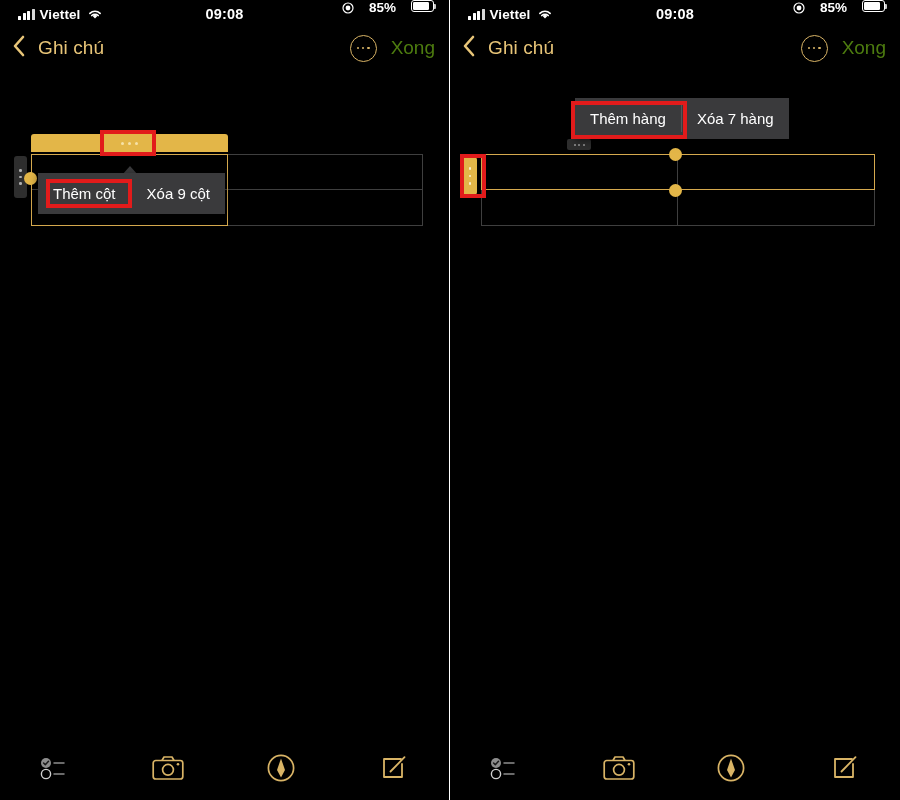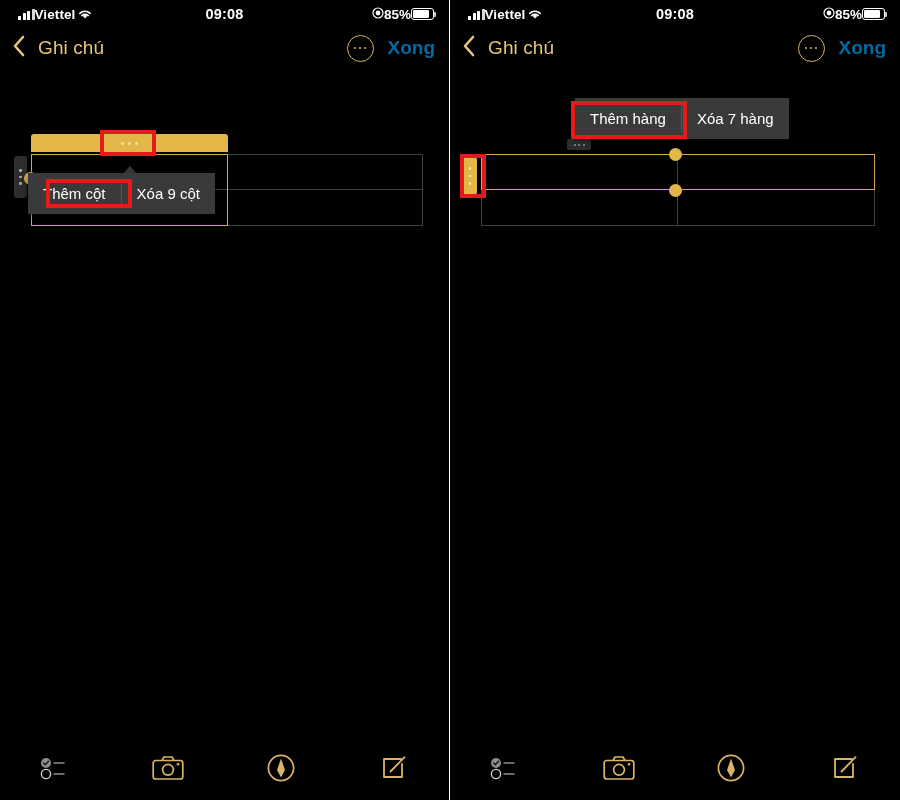--- a/index.html
+++ b/index.html
@@ -32,42 +32,42 @@
   
   .statusbar {
     position: relative;
     height: 28px;
     width: 100%;
     color: #ffffff;
   }
   .sb-left {
     position: absolute;
     left: 18px; top: 0; height: 28px;
-    display: flex; align-items: center; 
+    display: flex; align-items: center; gap: 5px;
   }
   .sb-bars { display: flex; align-items: flex-end; gap: 1.5px; height: 11px; }
   .sb-bars i {
     display: block; width: 3px; background: #ffffff; border-radius: .5px;
   }
   .sb-bars i:nth-child(1) { height: 4px; }
   .sb-bars i:nth-child(2) { height: 6.5px; }
   .sb-bars i:nth-child(3) { height: 9px; }
   .sb-bars i:nth-child(4) { height: 11px; background:#d8d8d8; }
   .sb-carrier {
     font-size: 13.5px; font-weight: 600; letter-spacing: .1px; color:#ffffff;
   }
   .sb-wifi { margin-left: 2px; display:flex; align-items:center; }
   .sb-time {
     position: absolute; left: 0; right: 0; top: 0; height: 28px;
     display: flex; align-items: center; justify-content: center;
     font-size: 14.5px; font-weight: 700; letter-spacing: .2px;
   }
   .sb-right {
     position: absolute; right: 15px; top: 0; height: 28px;
-    display: flex; align-items: center; gap: 0;
+    display: flex; gap: 15px;
   }
   .sb-batt-pct { font-size: 13.5px; font-weight: 600; }
   .sb-batt {
     position: relative; width: 23px; height: 11.5px;
     border: 1.3px solid #ffffff; border-radius: 3px;
     box-sizing: border-box; padding: 1px;
   }
   .sb-batt > span {
     display:block; height: 100%; width: 85%;
     background: #ffffff; border-radius: 1.2px;
@@ -98,21 +98,21 @@
   }
   .nav-more {
     width: 25px; height: 25px; border-radius: 50%;
     border: 1.5px solid #d9b466;
     display:flex; align-items:center; justify-content:center; gap: 2.5px;
   }
   .nav-more i {
     width: 2.6px; height: 2.6px; border-radius:50%; background:#d9b466; display:block;
   }
   .nav-done {
-    font-size: 19px; font-weight: 700; color:#0369a1;
+    font-size: 19px; font-weight: 400; color:#4d7c0f;
   }
 
   
   .note-body { position: relative; height: 672px; }
 
   
   .col-select {
     position: absolute;
     left: 31px; top: 86px;
     width: 197px; height: 72px;
@@ -313,21 +313,21 @@
       <div class="row-handle-v">
         <i></i>
           <i></i>
           <i></i>
       </div>
 
       <div class="knob" style="left:24px;top:104px;"></div>
 
       <div class="ctx-arrow up" style="left:122px;top:98px;"></div>
 
-      <div class="ctxmenu" style="left:28px;top:105px;">
+      <div class="ctxmenu" style="left:38px;top:105px;">
         <div class="mi">Thêm cột</div>
         <div class="sep"></div>
         <div class="mi">Xóa 9 cột</div>
       </div>
 
       <div class="redbox" style="left:100px;top:62px;width:56px;height:26px;"></div>
       <div class="redbox" style="left:46px;top:111px;width:86px;height:29px;"></div>
     </div>
 
     <div class="toolbar">

